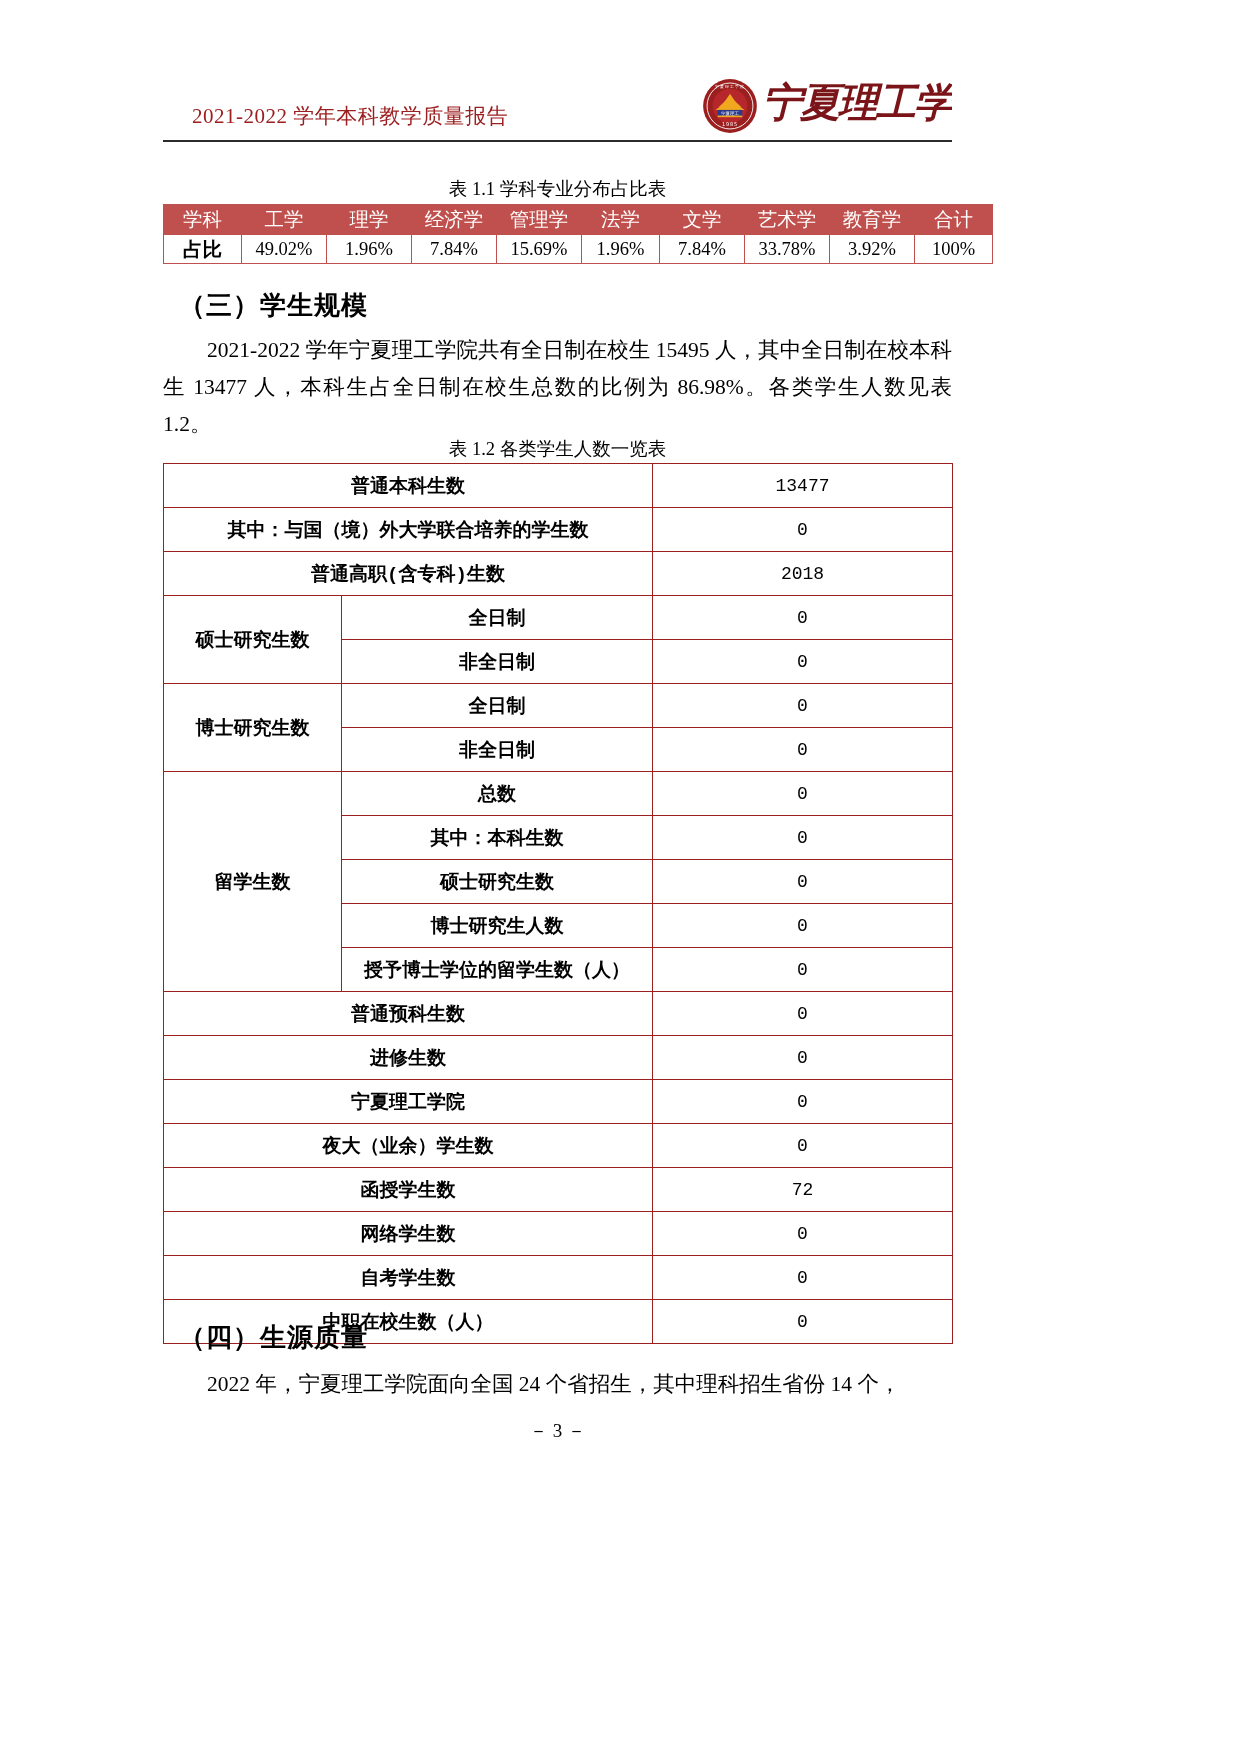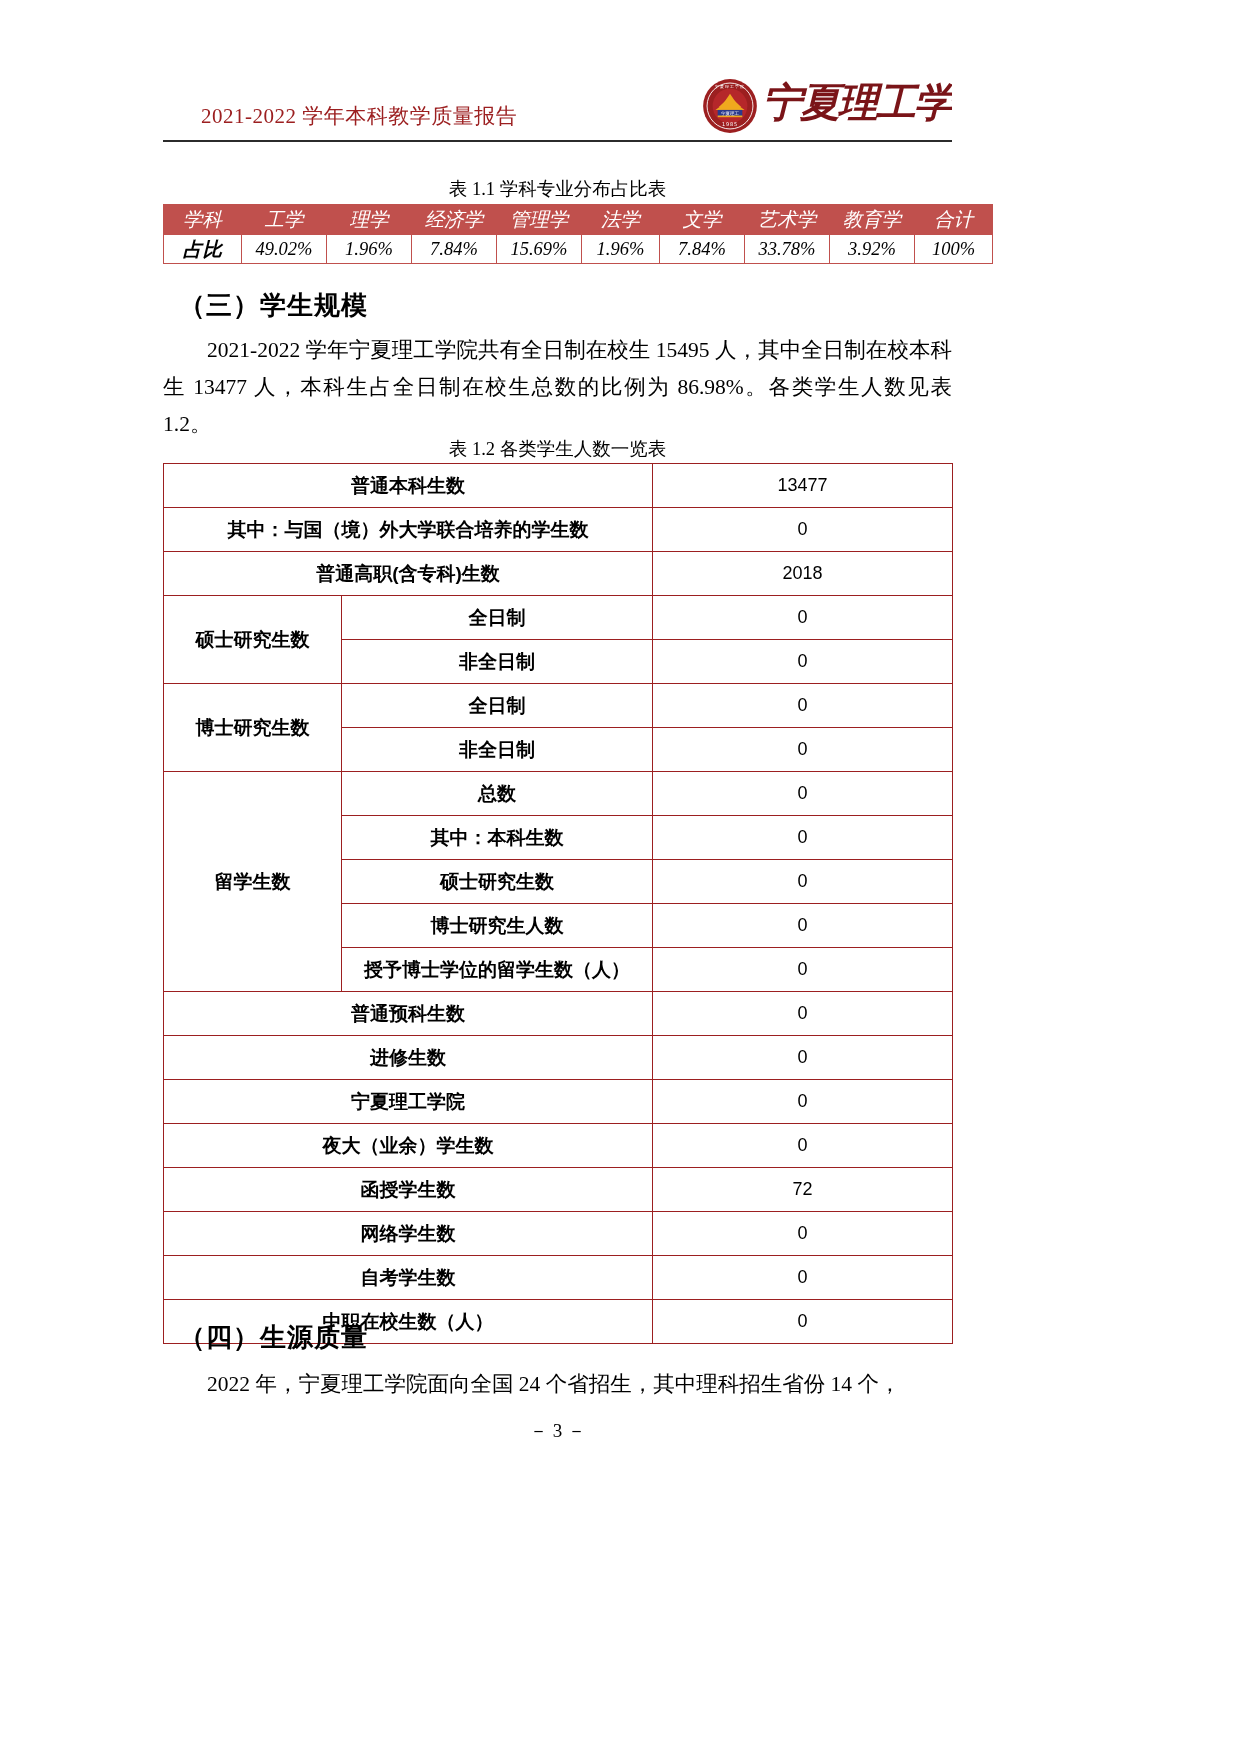--- a/index.html
+++ b/index.html
@@ -27,21 +27,21 @@
   
   .header {
     position: absolute;
     left: 163px;
     top: 72px;
     width: 789px;
     height: 68px;
   }
   .header-title {
     position: absolute;
-    left: 38px;
+    left: 29px;
     bottom: 10px;
     font-size: 21px;
     color: #9c1f20;
     letter-spacing: 0.5px;
     font-family: "Liberation Serif", "DejaVu Serif", serif;
     white-space: nowrap;
   }
   .header-logo {
     position: absolute;
     right: 0px;
@@ -123,21 +123,20 @@
     table-layout: fixed;
   }
   .t11 td, .t11 th {
     border: 1.2px solid #c0504d;
     text-align: center;
     vertical-align: middle;
     padding: 0;
     height: 28px;
     font-size: 18.5px;
     font-family: "Liberation Serif", "DejaVu Serif", serif;
-    font-style: italic;
   }
   .t11 thead th {
     background: #c0504d;
     color: #ffffff;
     font-weight: normal;
     font-size: 19.5px;
     border-color: #c0504d;
     height: 29px;
   }
   .t11 tbody tr.row-shaded td { background: #e8b9b7; }
@@ -154,21 +153,21 @@
     table-layout: fixed;
   }
   .t12 td {
     border: 1.1px solid #9c1f20;
     text-align: center;
     vertical-align: middle;
     padding: 0 4px;
     height: 43px;
     font-size: 19px;
     background: #ffffff;
-    font-family: Liberation Sans, sans-serif;
+    font-family: Liberation Mono, monospace;
     color: #000;
   }
   .t12 td.lbl { font-weight: bold; }
   .t12 td.val { font-weight: normal; font-size: 18px; }
 
   
   .footer {
     position: absolute;
     left: 163px;
     top: 1418px;

